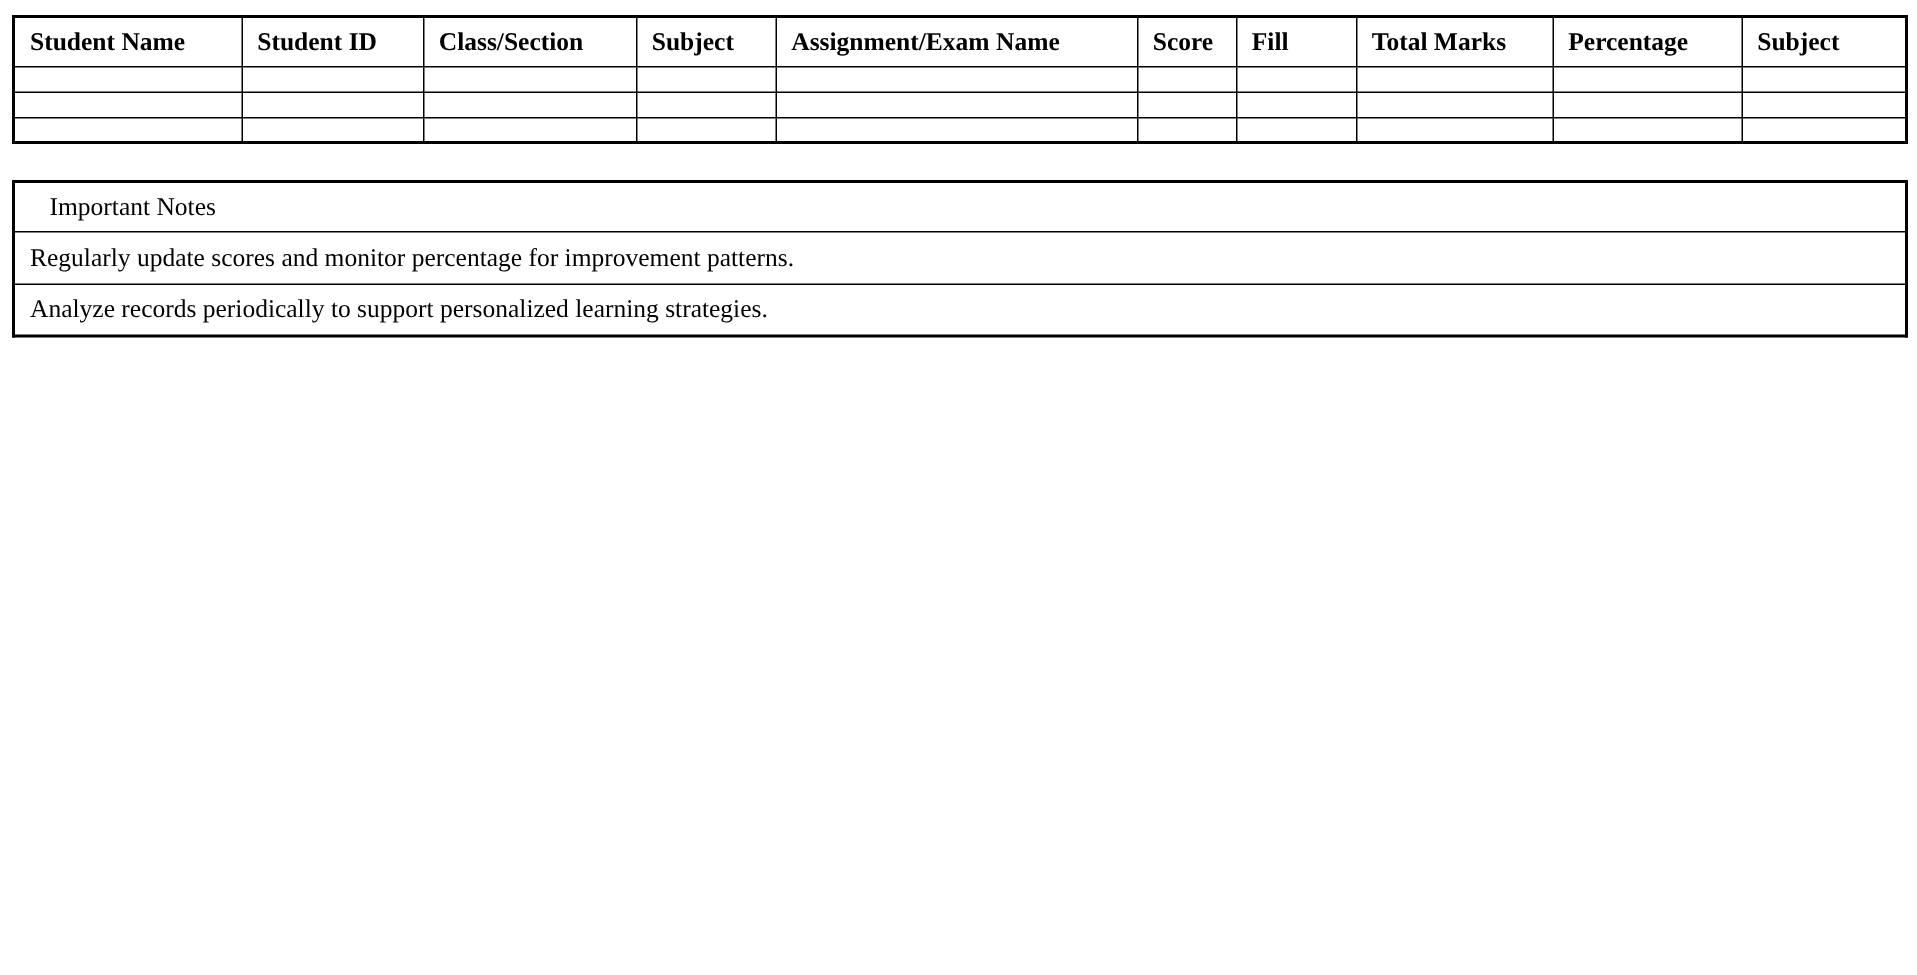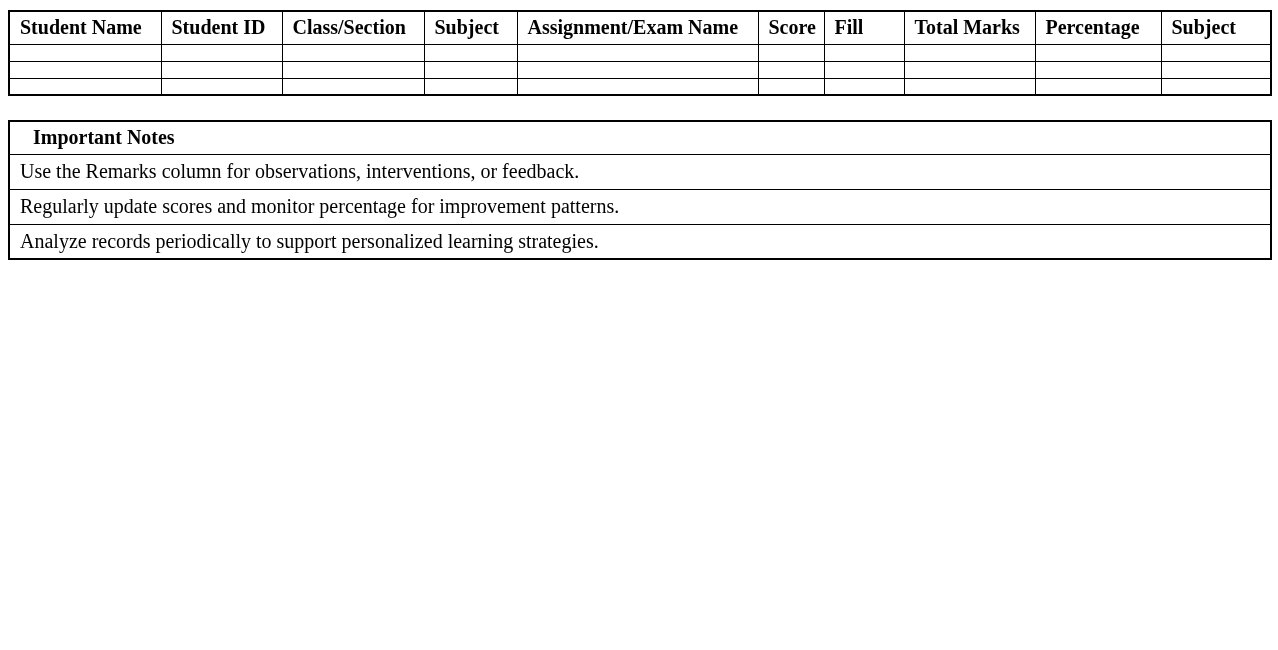--- a/index.html
+++ b/index.html
@@ -30,34 +30,34 @@
     border: 2px solid #000000;
   }
   .notes-table {
     position: absolute;
     left: 8px;
     top: 120px;
     border: 2px solid #000000;
   }
   th, td {
     border: 1px solid #000000;
-    font-size: 20px;
+    font-size: 17px;
     line-height: 1.15;
     vertical-align: middle;
     text-align: left;
     padding: 0 6px 0 10px;
     overflow: hidden;
     white-space: nowrap;
     margin-left: 20px;
   }
   .tracker-table thead tr { height: 33px; }
   .tracker-table thead th { font-weight: bold; }
   .tracker-table tbody tr { height: 17px; }
   .notes-table .notes-title-row { height: 33px; }
-  .notes-table .notes-title-row td { font-weight: bold; padding-left: 23px; }
+  .notes-table .notes-title-row td { font-weight: normal; padding-left: 23px; }
   .notes-table .note-row { height: 35px; }
   .notes-table td { white-space: normal; }
 </style>
 </head>
 <body>
 
 <div class="page">
 
   <table class="tracker-table">
     <colgroup>
@@ -128,23 +128,20 @@
 
   <table class="notes-table">
     <colgroup>
       <col style="width:1262px">
     </colgroup>
     <tbody>
       <tr class="notes-title-row">
         <td>Important Notes</td>
       </tr>
       <tr class="note-row">
-        <td>Use the Remarks column for observations, interventions, or feedback.</td>
-      </tr>
-      <tr class="note-row">
         <td>Regularly update scores and monitor percentage for improvement patterns.</td>
       </tr>
       <tr class="note-row">
         <td>Analyze records periodically to support personalized learning strategies.</td>
       </tr>
     </tbody>
   </table>
 
 </div>
 

